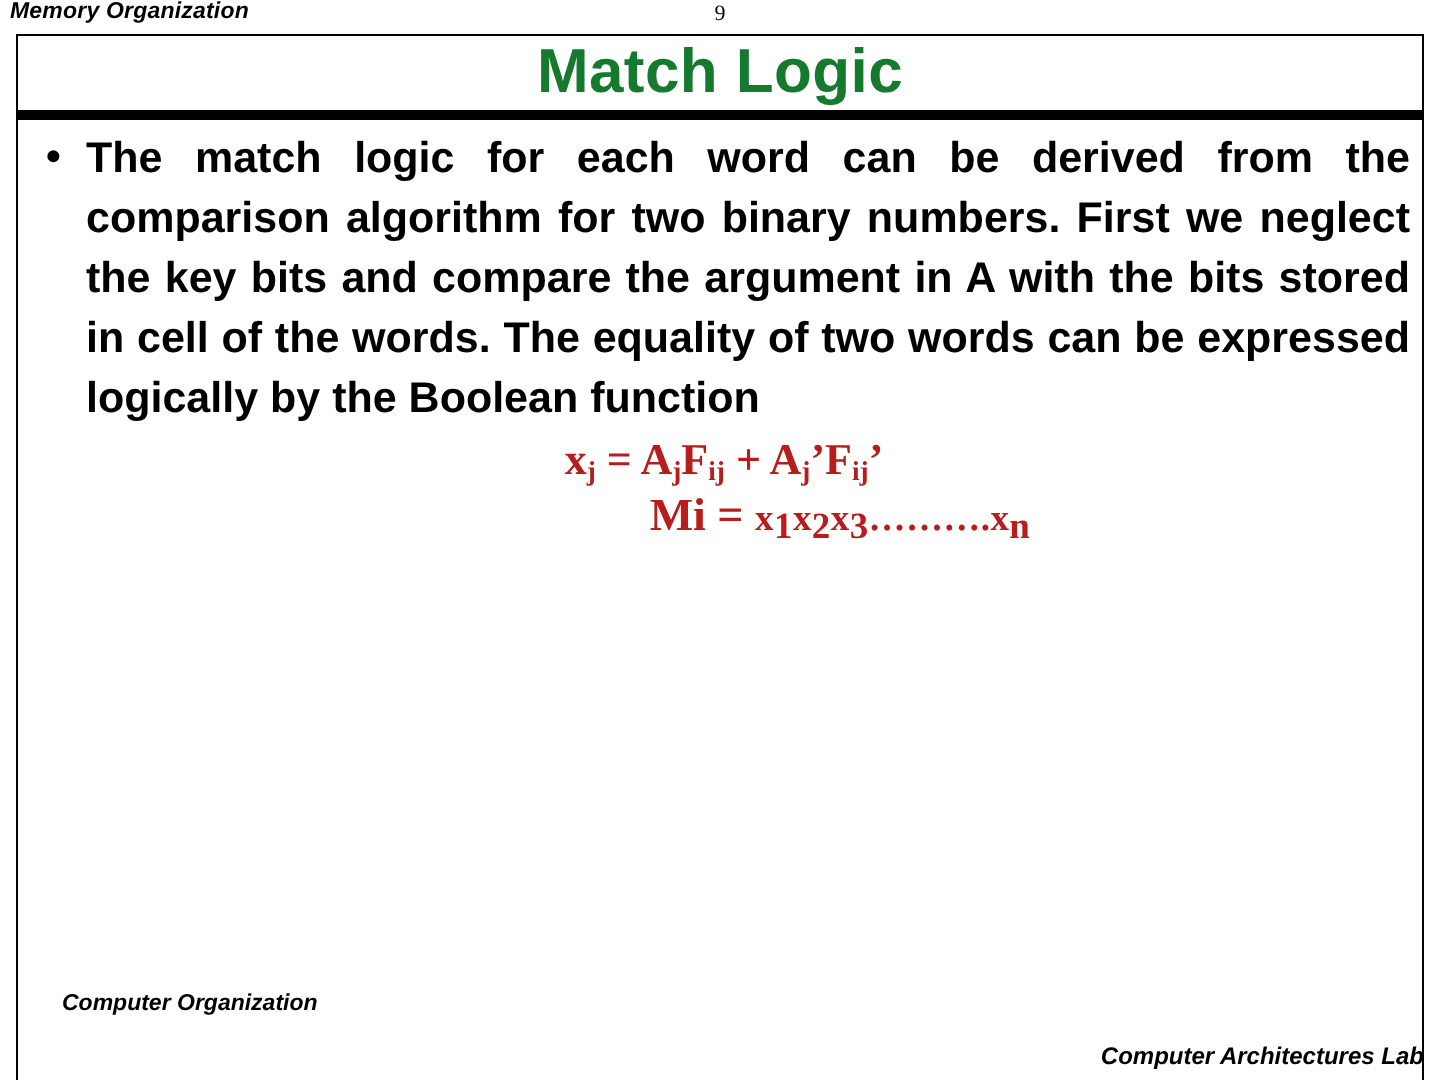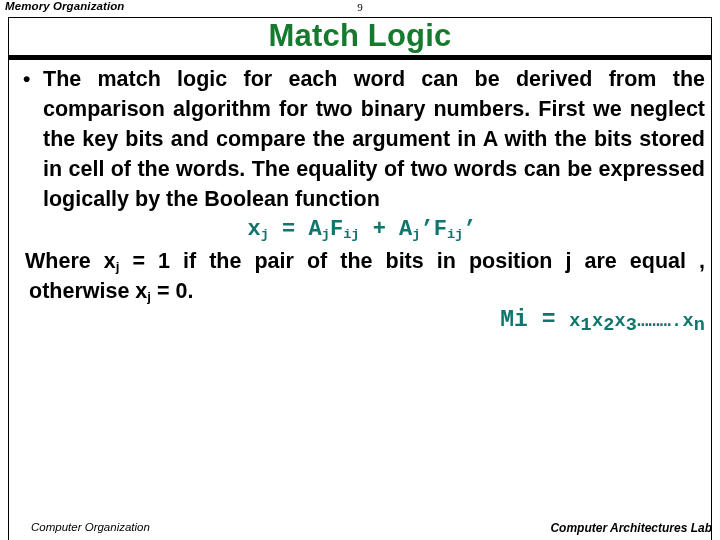--- a/index.html
+++ b/index.html
@@ -118,35 +118,35 @@
     left: 10px;
     top: 0px;
     font-size: 21px;
     line-height: 30px;
     font-weight: bold;
   }
 
   
   .formula-line {
     text-align: center;
-    font-family: Liberation Mono, monospace;
-    font-weight: bold;
-    color: #0f766e;
+    font-family: Liberation Serif, serif;
+    font-weight: bold;
+    color: #b91c1c;
     line-height: 28px;
     white-space: nowrap;
   }
   .formula-1 {
     font-size: 22px;
     margin-top: 2px;
     padding-left: 6px;
   }
   .formula-2 {
     font-size: 23px;
     margin-top: 0px;
-    text-align: right;
+    text-align: center;
     padding-left: 122px;
   }
   .formula-2 .small {
     font-size: 18.5px;
     letter-spacing: 0.2px;
   }
   sub {
     font-size: 0.62em;
     vertical-align: -0.22em;
     line-height: 0;
@@ -160,24 +160,24 @@
   .para-for {
     padding-left: 30px;
     text-indent: -30px;
     margin-top: 2px;
   }
 
   
   .footer-left {
     position: absolute;
     left: 31px;
-    top: 521px;
+    top: 496px;
     font-family: "Liberation Sans", sans-serif;
     font-size: 11.5px;
-    font-weight: normal;
+    font-weight: bold;
     font-style: italic;
     white-space: nowrap;
   }
   .footer-right {
     position: absolute;
     right: 8px;
     top: 521px;
     font-family: "Liberation Sans", sans-serif;
     font-size: 12px;
     font-weight: bold;
@@ -205,23 +205,20 @@
 
       <div class="para bullet-para">
         <span class="bullet-dot">•</span>
         <span>The match logic for each word can be derived from the comparison algorithm for two binary numbers.   First we neglect the key bits and compare the argument in A with the bits stored in cell of the words. The equality of two words can be expressed logically by the Boolean function</span>
       </div>
 
       <div class="formula-line formula-1">
         <span>x</span><sub>j</sub><span> = </span><span>A</span><sub>j</sub><span>F</span><sub>ij</sub><span> + </span><span>A</span><sub>j</sub><span>’</span><span>F</span><sub>ij</sub><span>’</span>
       </div>
 
-      <div class="para para-where">
-        <span>Where x</span><sub>j</sub><span> = 1 if the pair of the bits in position j are equal , otherwise x</span><sub>j</sub><span> = 0.</span>
-      </div>
 
 
       <div class="formula-line formula-2">
         <span>Mi = </span><span class="small">x</span><sub class="small">1</sub><span class="small">x</span><sub class="small">2</sub><span class="small">x</span><sub class="small">3</sub><span class="small">……….</span><span class="small">x</span><sub class="small">n</sub>
       </div>
 
     </div>
   </div>
 
   <div class="footer-left">Computer Organization</div>

